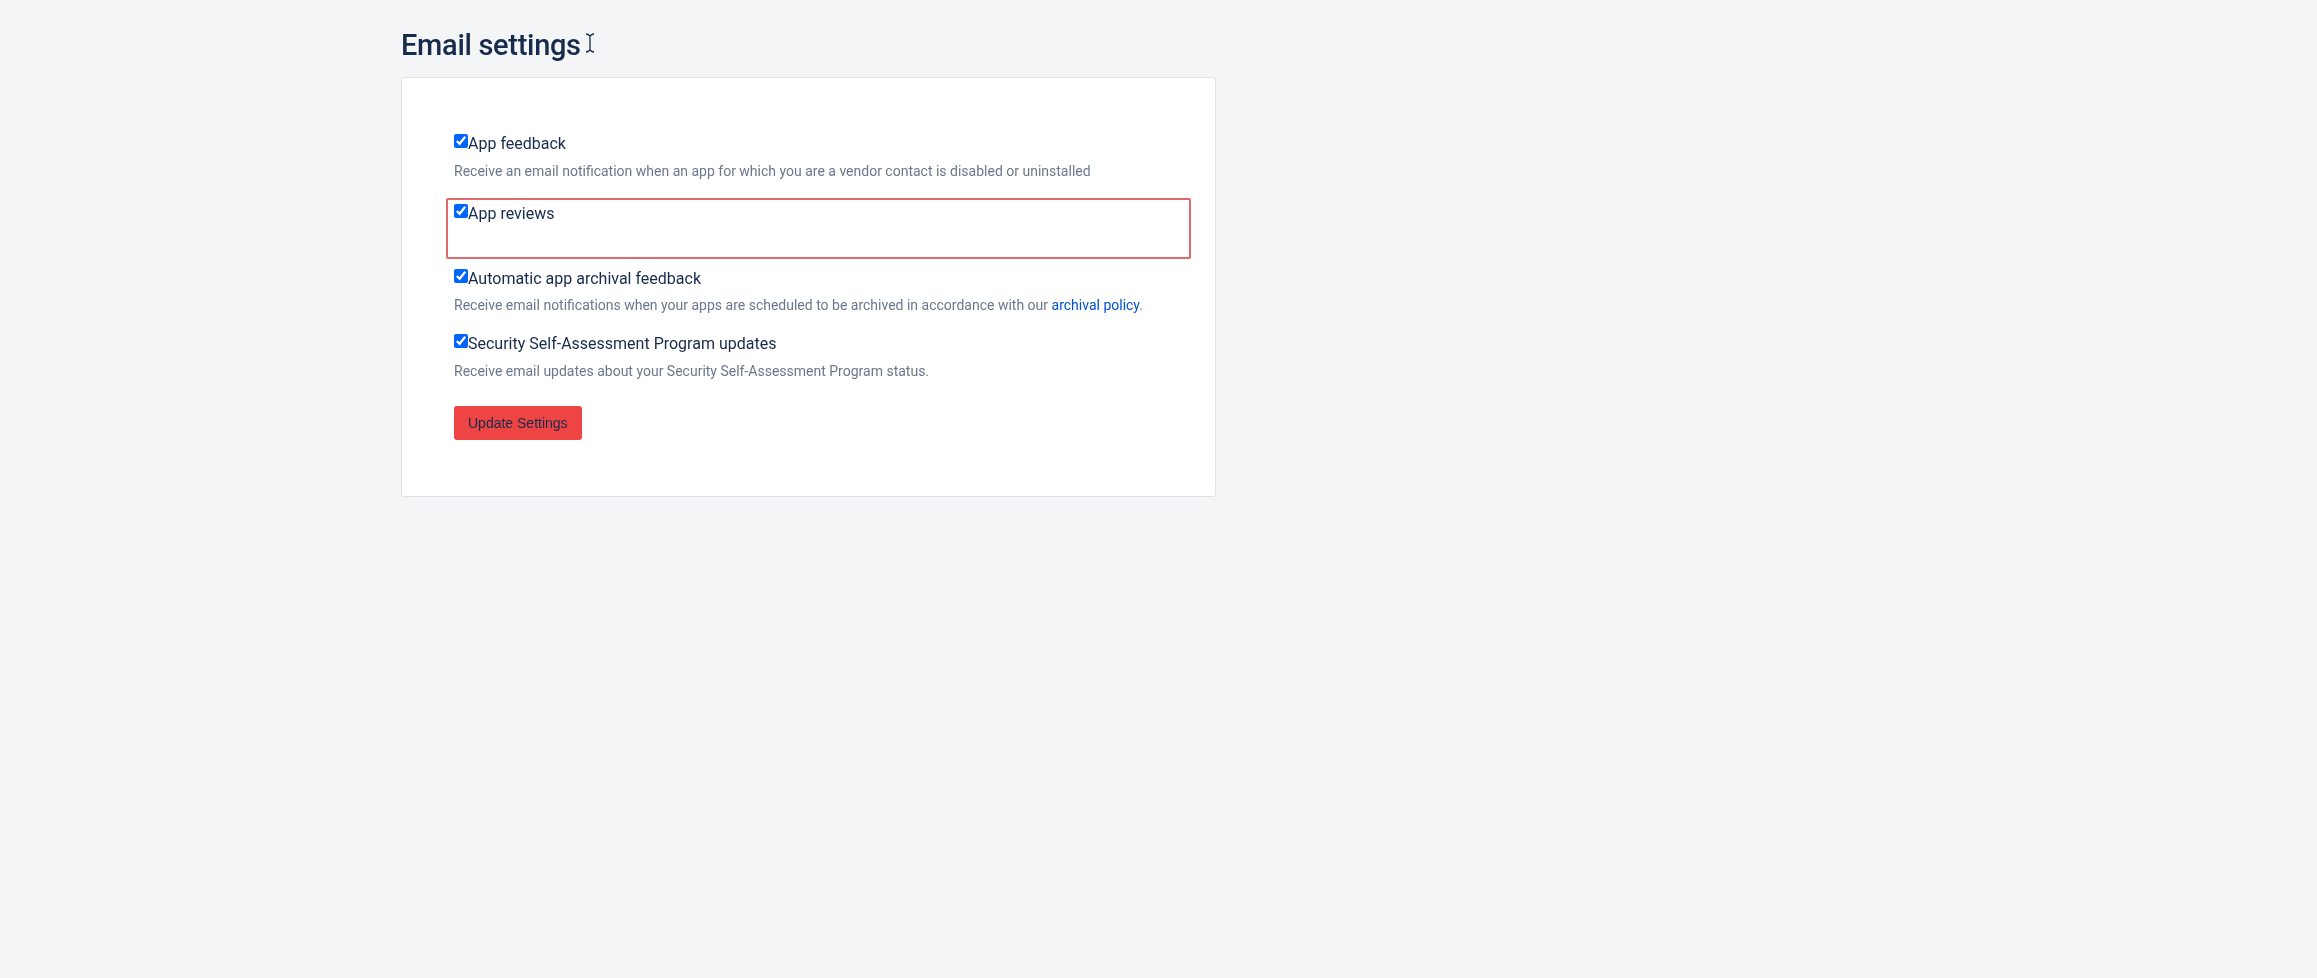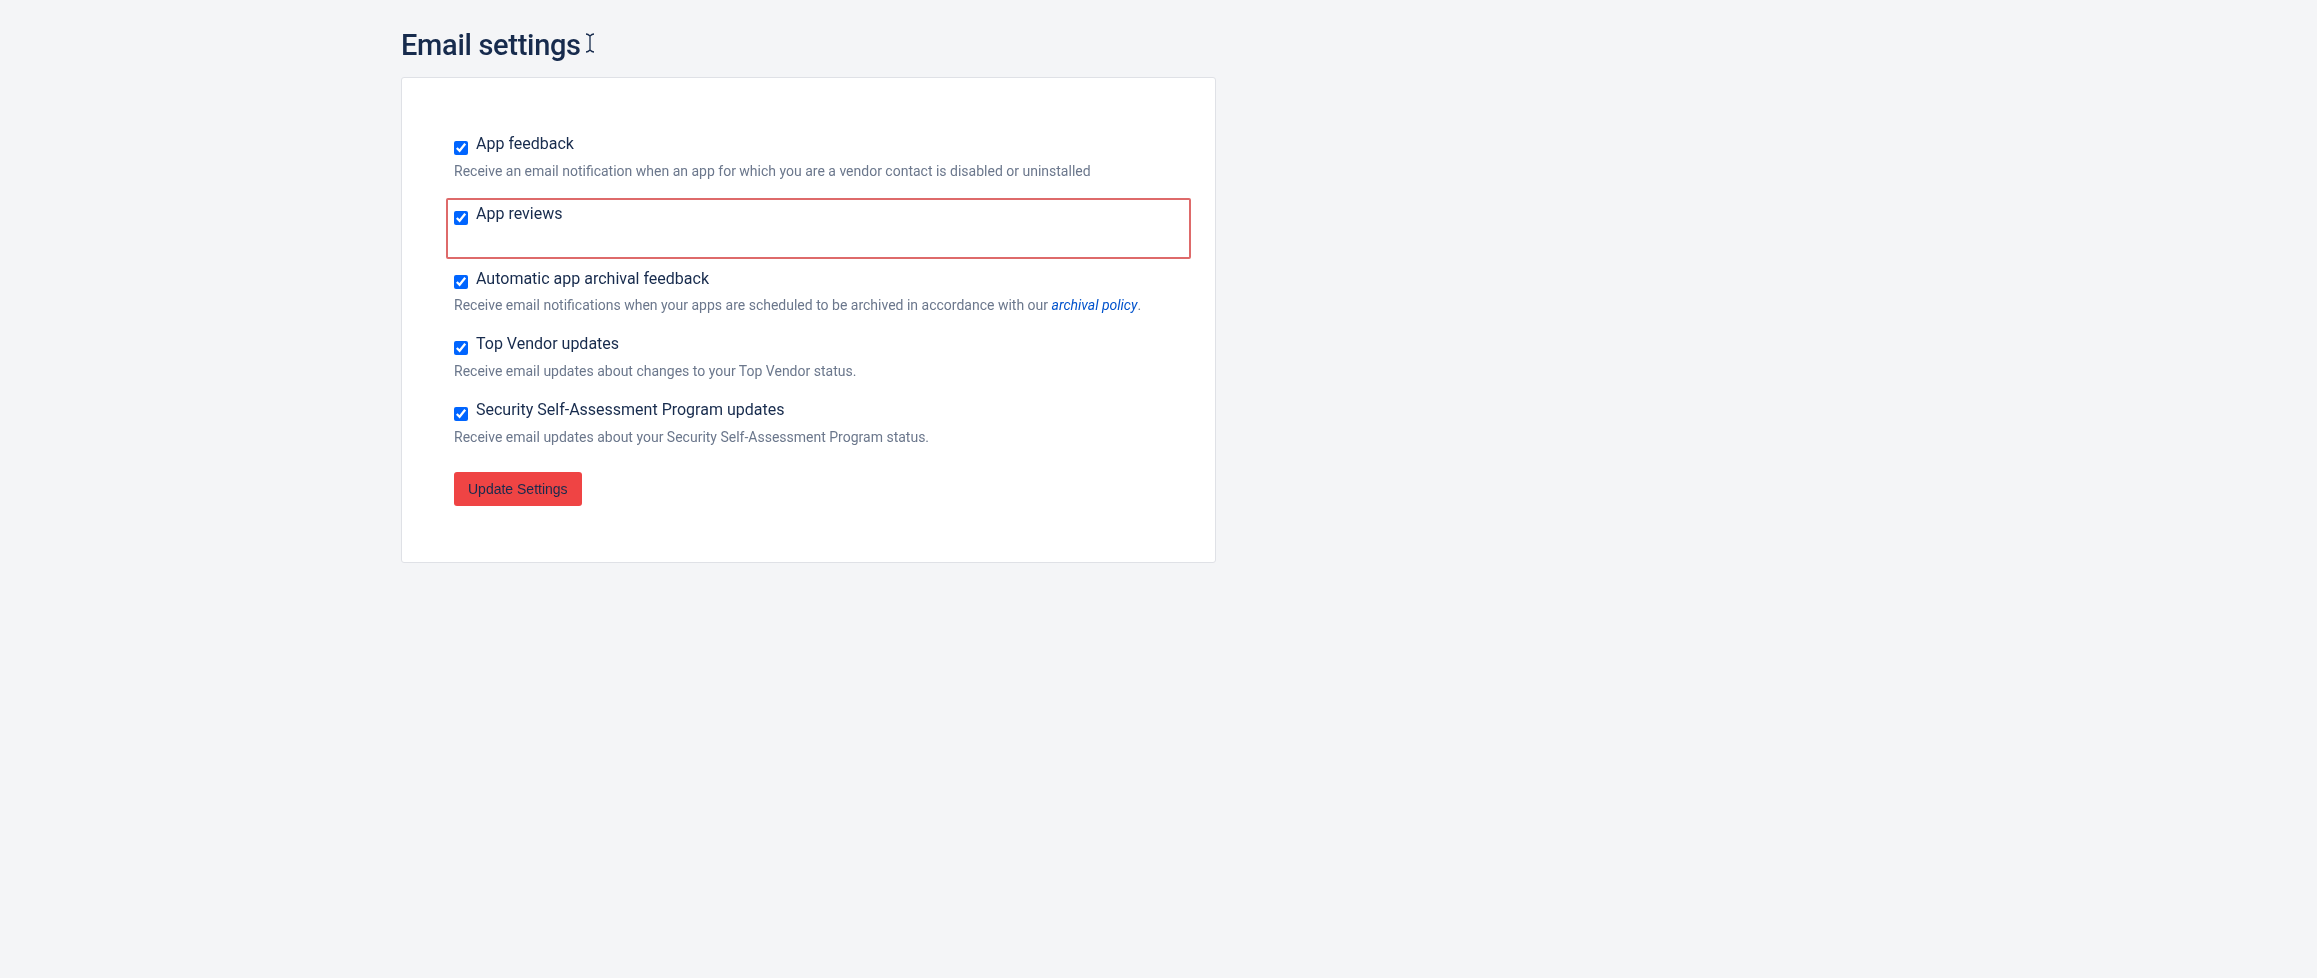--- a/index.html
+++ b/index.html
@@ -41,22 +41,22 @@
       border: 2px solid #de6a6a;
       border-radius: 2px;
       padding: 4px 6px 26px 6px;
       margin-left: -8px;
       margin-right: -28px;
       margin-bottom: 10px;
       margin-top: -2px;
     }
     .setting-label-line {
       display: flex;
-      align-items: flex-end;
-      gap: 8px;
+      align-items: flex-start;
+      gap: 0;
       margin-bottom: 6px;
     }
     .checkbox {
       width: 14px;
       height: 14px;
       accent-color: #0065ff;
       cursor: pointer;
       flex-shrink: 0;
     }
     .setting-label {
@@ -66,21 +66,20 @@
     }
     .setting-description {
       font-size: 14px;
       color: #6b778c;
       line-height: 1.5;
     }
     .setting-description a {
       color: #0052cc;
       text-decoration: none;
       cursor: pointer;
-      font-style: italic;
     }
     .update-button {
       background: #ef4444;
       border: none;
       border-radius: 3px;
       color: #172b4d;
       font-size: 14px;
       font-weight: 500;
       padding: 9px 14px;
       cursor: pointer;
@@ -125,27 +124,20 @@
     <div class="setting-row">
       <div class="setting-label-line">
         <input type="checkbox" class="checkbox" checked="" style="">
         <span class="setting-label">Automatic app archival feedback</span>
       </div>
       <div class="setting-description">
         <span>Receive email notifications when your apps are scheduled to be archived in accordance with our </span><a>archival policy</a><span>.</span>
       </div>
     </div>
 
-    <div class="setting-row">
-      <div class="setting-label-line">
-        <input type="checkbox" class="checkbox" checked="" style="">
-        <span class="setting-label">Top Vendor updates</span>
-      </div>
-      <div class="setting-description">Receive email updates about changes to your Top Vendor status.</div>
-    </div>
 
     <div class="setting-row">
       <div class="setting-label-line">
         <input type="checkbox" class="checkbox" checked="" style="">
         <span class="setting-label">Security Self-Assessment Program updates</span>
       </div>
       <div class="setting-description">Receive email updates about your Security Self-Assessment Program status.</div>
     </div>
 
     <button class="update-button">Update Settings</button>

